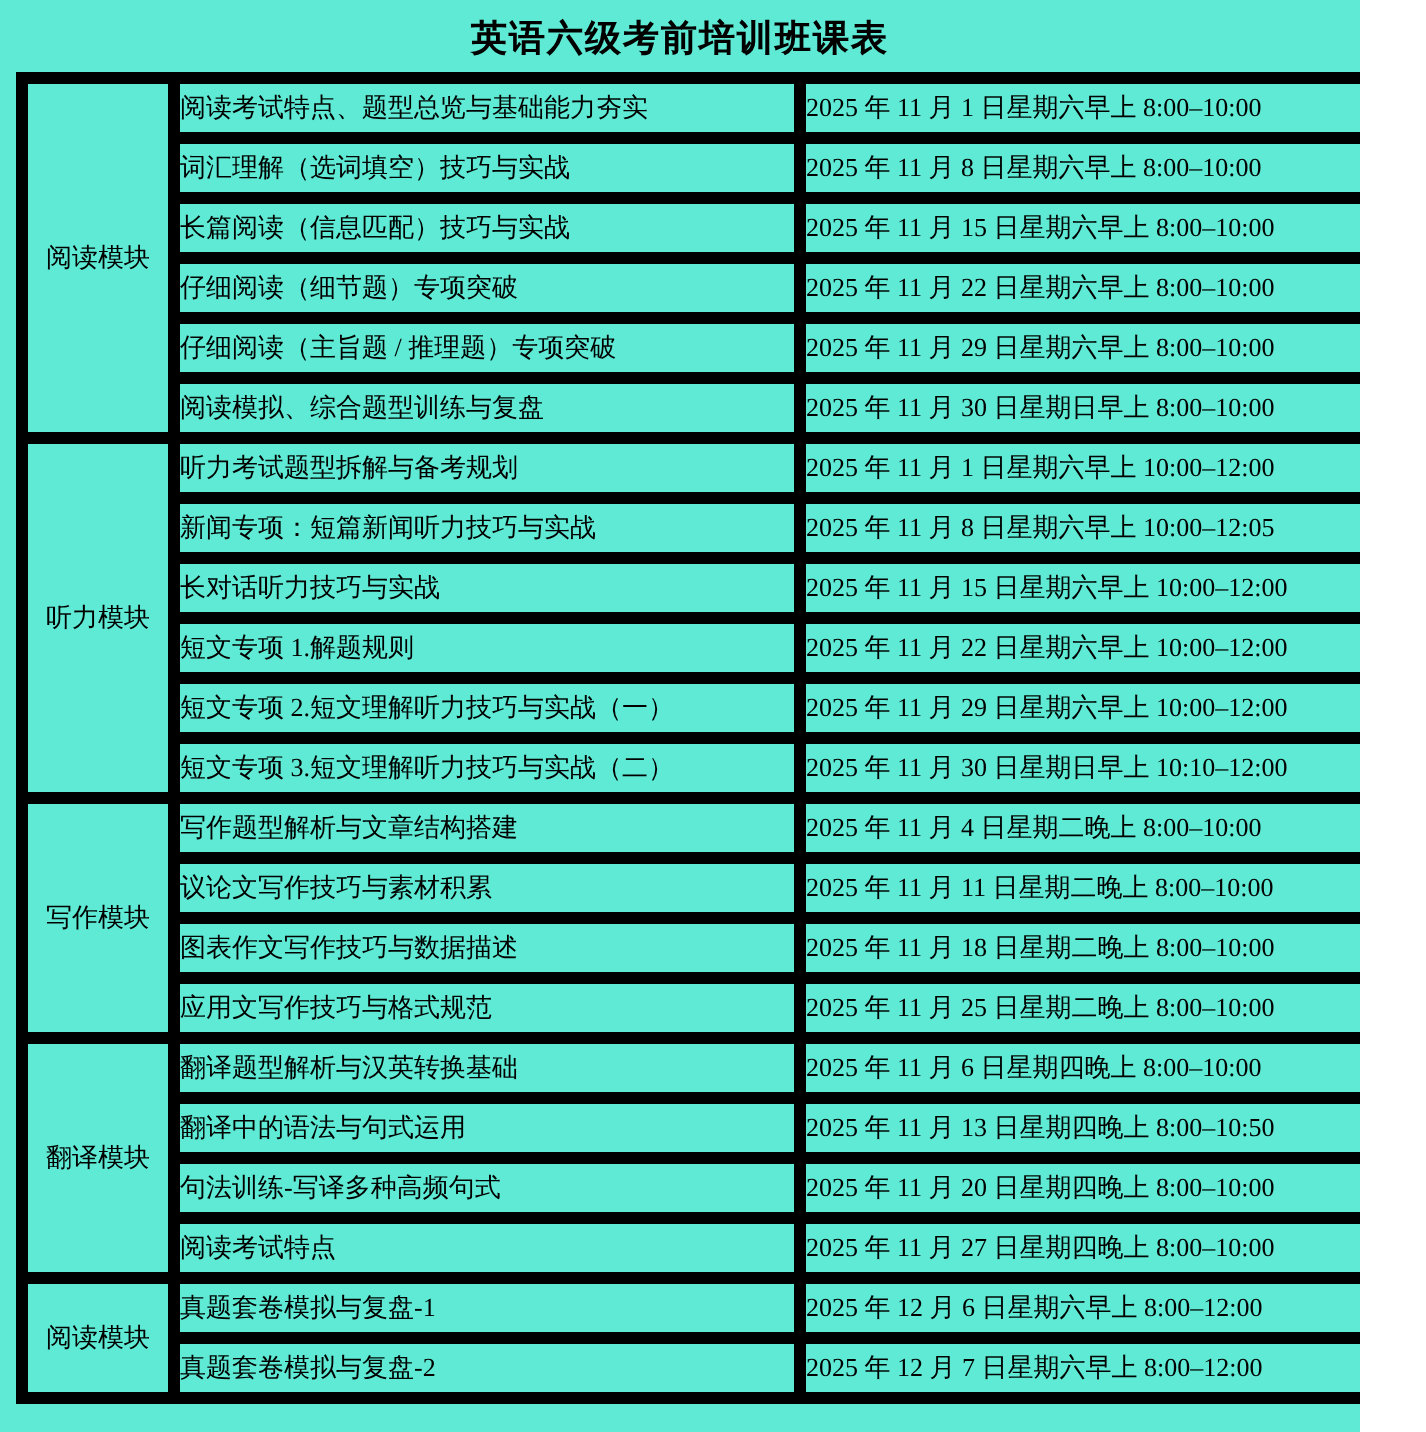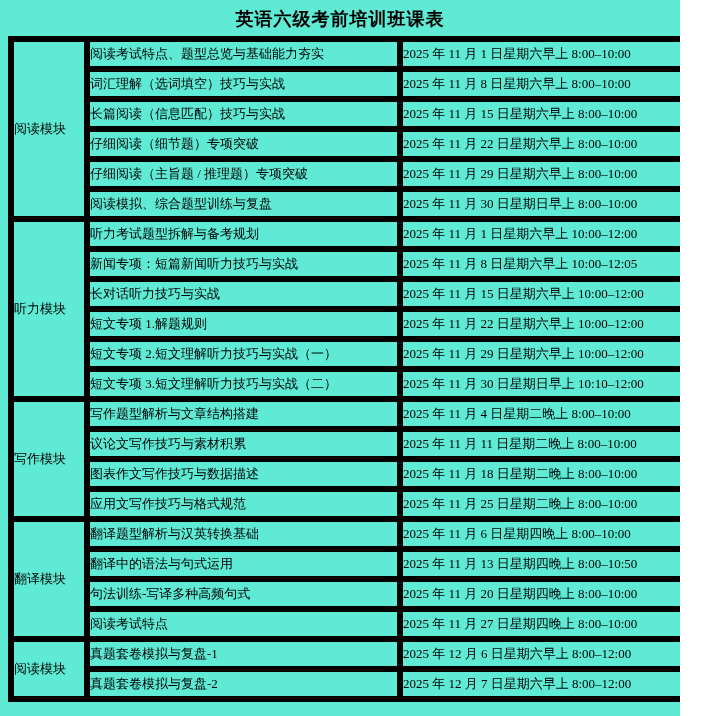--- a/index.html
+++ b/index.html
@@ -34,21 +34,21 @@
   table.schedule td {
     border: 6px solid #000000;
     font-size: 13px;
     height: 30px;
     padding: 0;
     line-height: 18px;
     overflow: hidden;
     white-space: nowrap;
   }
   td.module-cell {
-    text-align: left;
+    text-align: center;
     vertical-align: middle;
   }
   td.topic-cell {
     padding-left: 11px;
     vertical-align: middle;
   }
   td.time-cell {
     padding-left: 9px;
     vertical-align: middle;
   }

